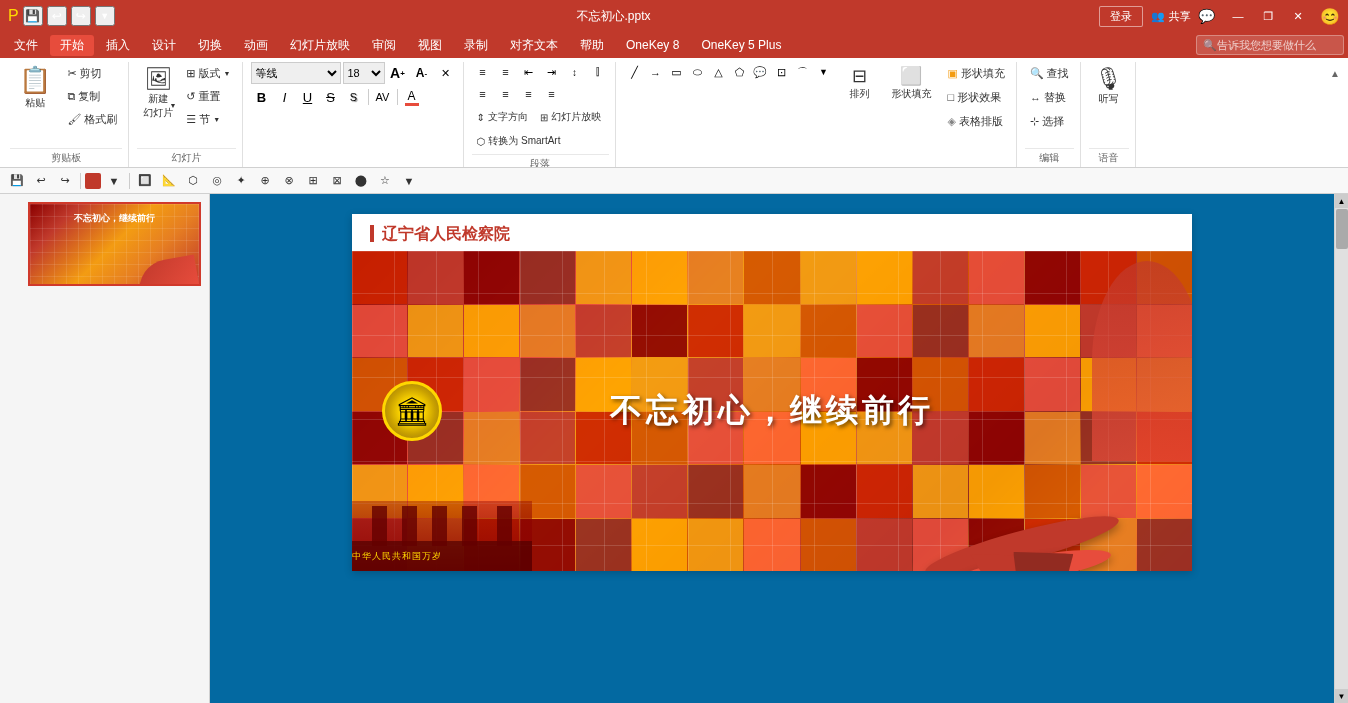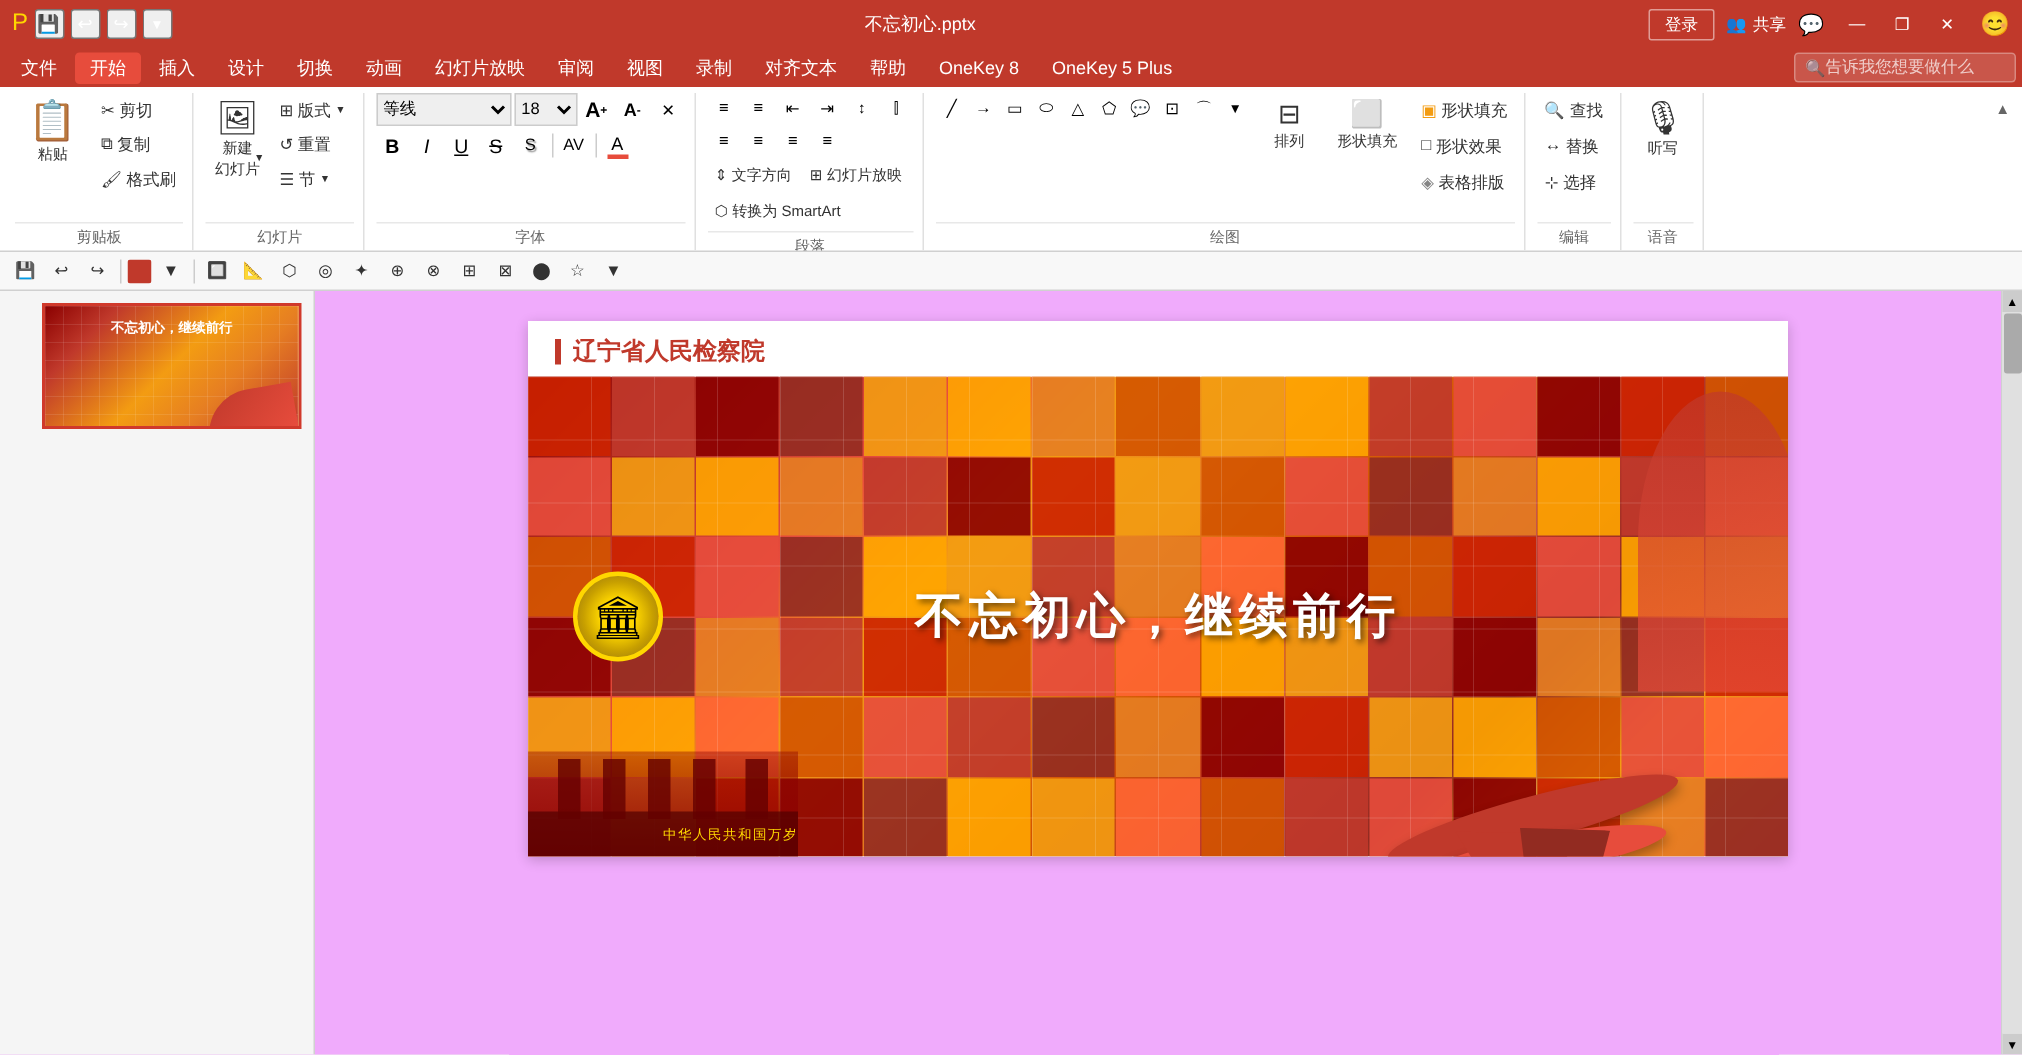--- a/index.html
+++ b/index.html
@@ -147,21 +147,21 @@
 
     
     #canvas-area {
       flex: 1;
       display: flex;
       flex-direction: column;
       align-items: center;
       justify-content: flex-start;
       padding: 20px;
       overflow: auto;
-      background: #f0abfc;
+      background: #0369a1;
     }
     #slide-canvas {
       width: 840px;
       background: white;
       box-shadow: 0 2px 8px rgba(0,0,0,0.2);
       position: relative;
       overflow: hidden;
     }
 
     
@@ -406,21 +406,20 @@
           <div class="tfmt-btn" style="font-size:11px;">AV</div>
           <div class="format-sep"></div>
           <div class="tfmt-btn">
             <div style="display:flex;flex-direction:column;align-items:center;">
               <span style="font-size:12px;">A</span>
               <div class="color-bar"></div>
             </div>
           </div>
         </div>
       </div>
-      <div class="ribbon-group-label">字体</div>
     </div>
 
     <div class="ribbon-group">
       <div class="ribbon-group-content" style="flex-direction:column;gap:2px;">
         <div style="display:flex;align-items:center;gap:1px;">
           <div class="tfmt-btn" style="font-size:11px;">≡</div>
           <div class="tfmt-btn" style="font-size:11px;">≡</div>
           <div class="tfmt-btn" style="font-size:11px;">⇤</div>
           <div class="tfmt-btn" style="font-size:11px;">⇥</div>
           <div class="tfmt-btn" style="font-size:10px;">↕</div>
@@ -487,21 +486,20 @@
           <div class="ribbon-btn-sm">
             <span>□</span>
             <span>形状效果</span>
           </div>
           <div class="ribbon-btn-sm">
             <span style="opacity:0.6;">◈</span>
             <span>表格排版</span>
           </div>
         </div>
       </div>
-      <div class="ribbon-group-label">绘图</div>
     </div>
 
     <div class="ribbon-group">
       <div class="ribbon-group-content" style="flex-direction:column;gap:2px;">
         <div class="ribbon-btn-sm">
           <span>🔍</span>
           <span>查找</span>
         </div>
         <div class="ribbon-btn-sm">
           <span>↔</span>
@@ -706,21 +704,21 @@
 
           <div style="position:absolute;bottom:30px;left:30px;width:200px;height:30px;background:#c0392b;border-radius:50%;transform:rotate(-15deg);box-shadow:0 4px 8px rgba(0,0,0,0.3);"></div>
 
           <div style="position:absolute;bottom:10px;left:60px;width:160px;height:25px;background:#e74c3c;border-radius:50%;transform:rotate(-10deg);box-shadow:0 4px 8px rgba(0,0,0,0.3);"></div>
 
           <div style="position:absolute;bottom:0;left:80px;width:80px;height:40px;background:#c0392b;clip-path:polygon(0 0,100% 20%,80% 100%,20% 80%);transform:rotate(-5deg);"></div>
           <div style="position:absolute;bottom:5px;left:120px;width:60px;height:35px;background:#922b21;clip-path:polygon(0 10%,100% 0,90% 100%,10% 90%);transform:rotate(5deg);"></div>
         </div>
 
         <div style="position:absolute;bottom:0;left:0;width:180px;height:70px;background:linear-gradient(to top, rgba(139,0,0,0.9) 0%, rgba(139,0,0,0.4) 100%);z-index:5;">
-          <div style="position:absolute;bottom:0;left:0;right:0;height:30px;background:rgba(80,0,0,0.7);display:flex;align-items:center;justify-content:flex-end;">
+          <div style="position:absolute;bottom:0;left:0;right:0;height:30px;background:rgba(80,0,0,0.7);display:flex;align-items:center;justify-content:flex-start;">
             <span style="color:#ffd700;font-size:9px;letter-spacing:1px;">中华人民共和国万岁</span>
           </div>
           <div style="position:absolute;top:5px;left:20px;width:15px;height:40px;background:rgba(100,0,0,0.8);"></div>
           <div style="position:absolute;top:5px;left:50px;width:15px;height:40px;background:rgba(100,0,0,0.8);"></div>
           <div style="position:absolute;top:5px;left:80px;width:15px;height:40px;background:rgba(100,0,0,0.8);"></div>
           <div style="position:absolute;top:5px;left:110px;width:15px;height:40px;background:rgba(100,0,0,0.8);"></div>
           <div style="position:absolute;top:5px;left:145px;width:15px;height:40px;background:rgba(100,0,0,0.8);"></div>
         </div>
 
       </div>

